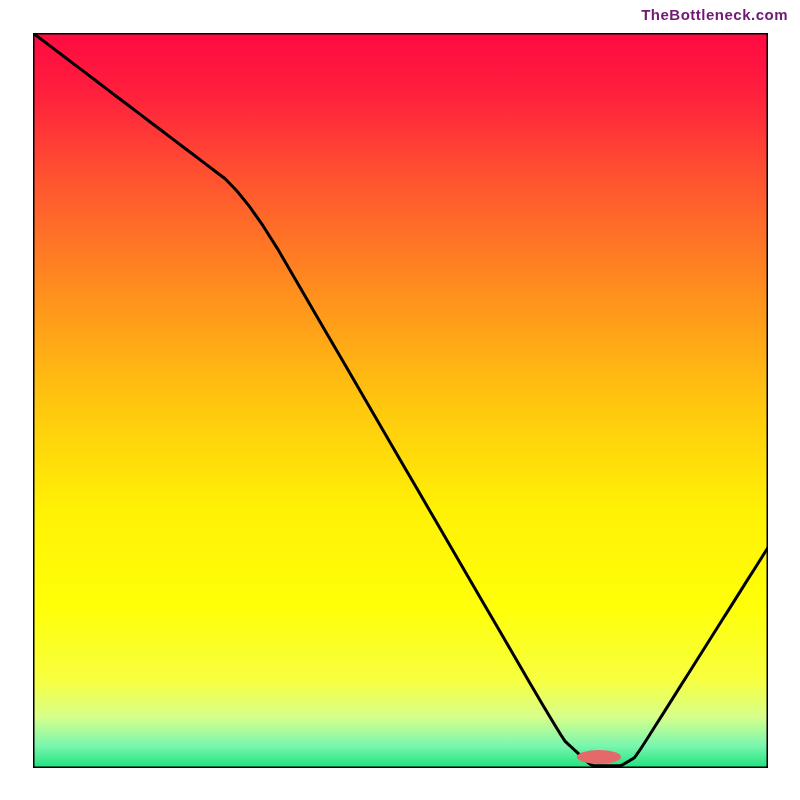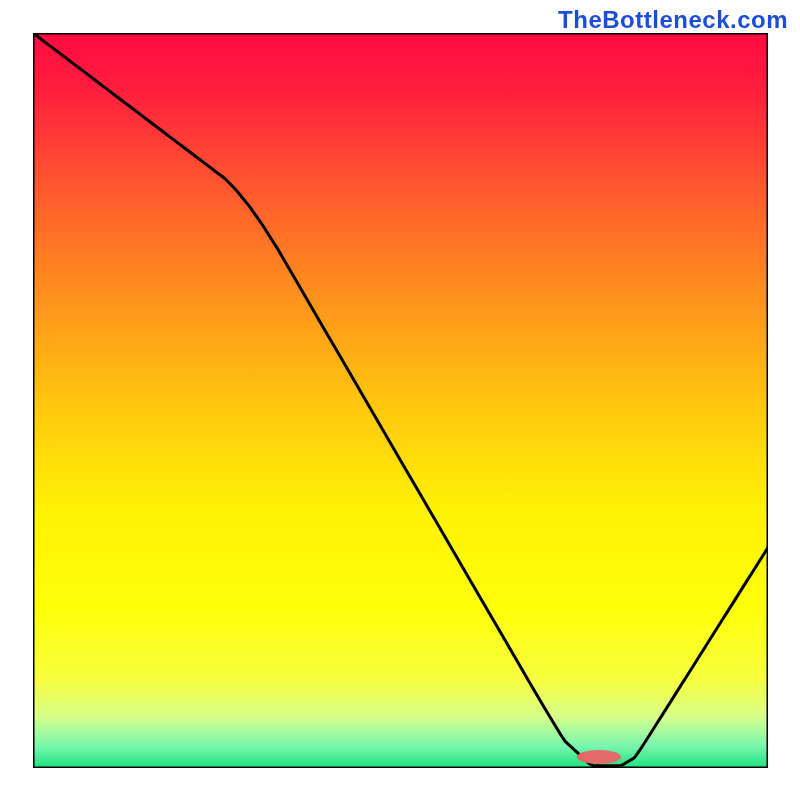--- a/index.html
+++ b/index.html
@@ -13,23 +13,23 @@
   .wrap {
     position: relative;
     width: 800px;
     height: 800px;
   }
   .attribution {
     position: absolute;
     top: 6px;
     right: 12px;
     font-family: Arial, Helvetica, sans-serif;
-    font-size: 24px;
+    font-size: 15px;
     font-weight: bold;
-    color: #1d4ed8;
+    color: #701a75;
     letter-spacing: 0.5px;
   }
   .plot {
     position: absolute;
     left: 33px;
     top: 33px;
     width: 735px;
     height: 735px;
   }
   svg { display: block; }

